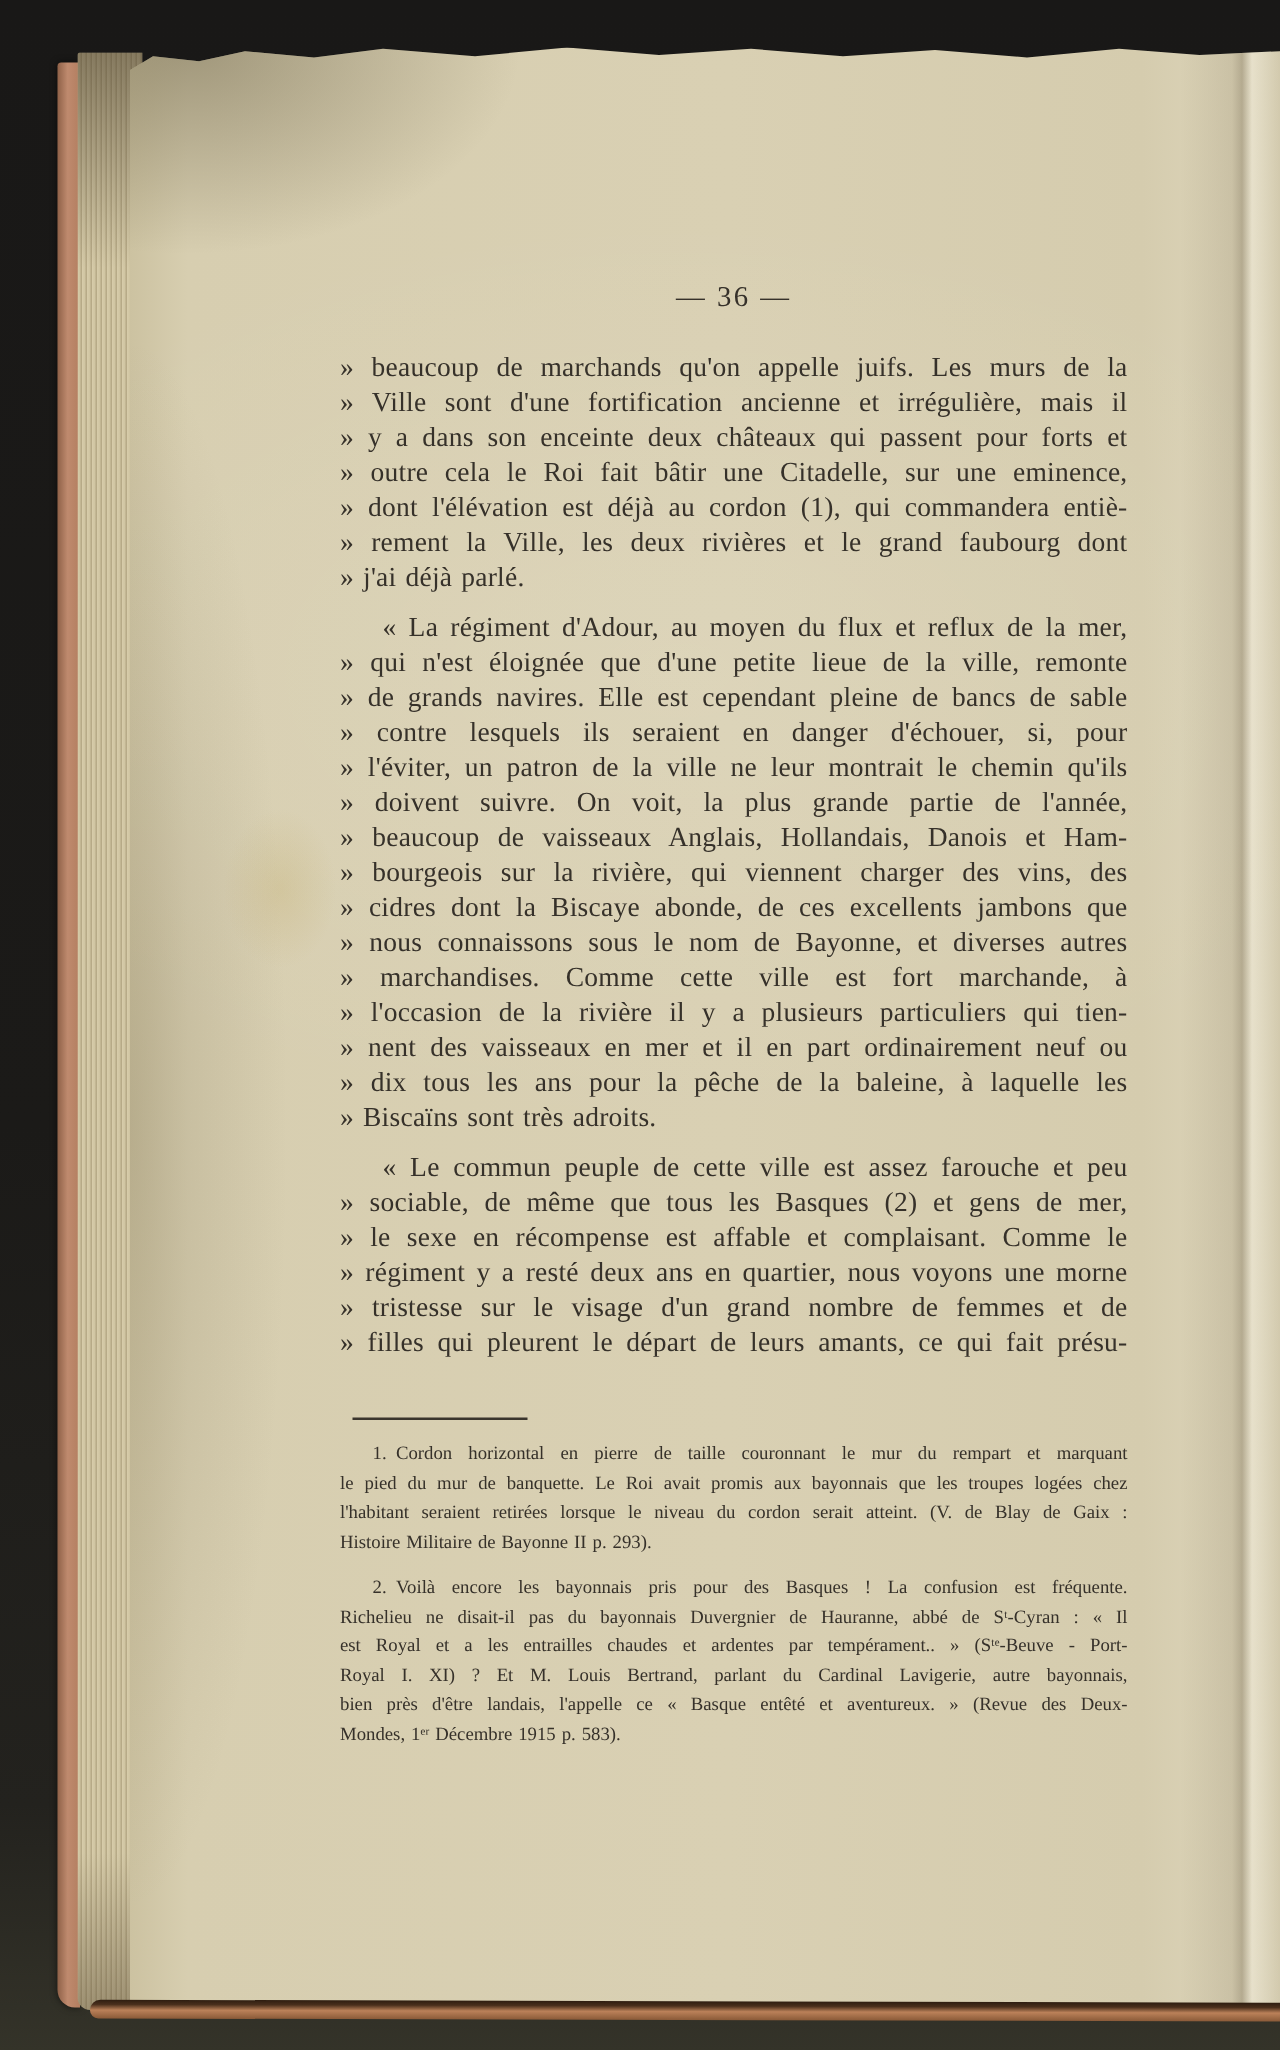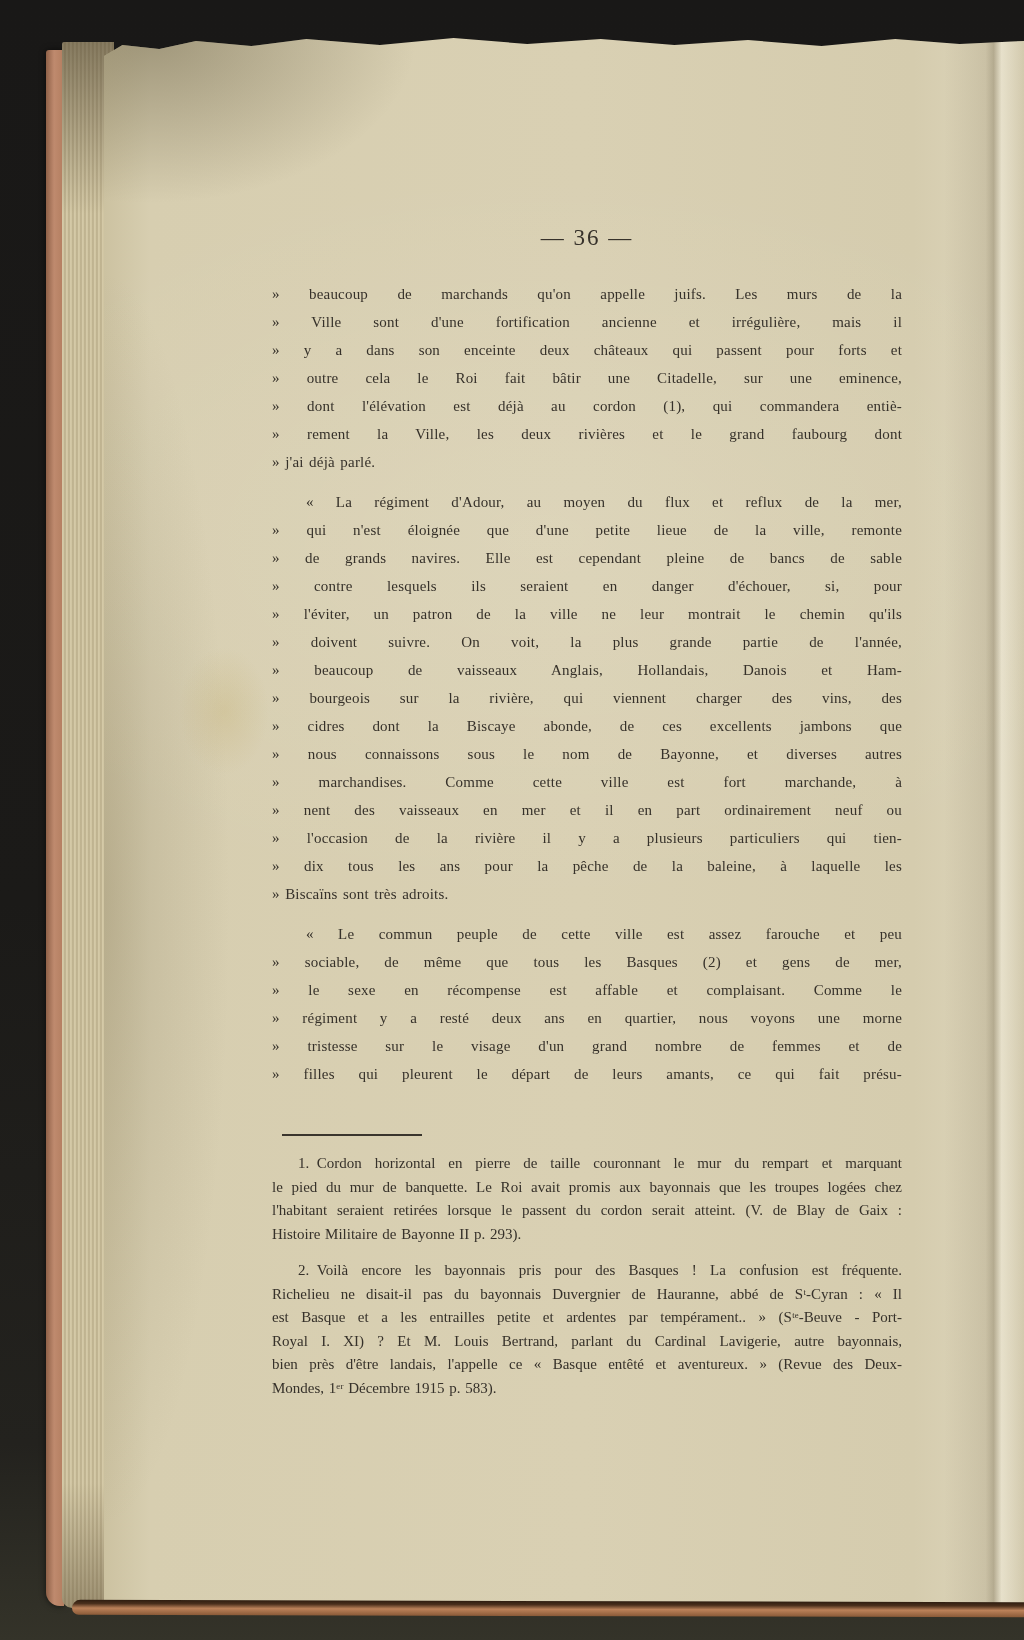--- a/index.html
+++ b/index.html
@@ -46,21 +46,21 @@
   }
   
   .text-block{
     position:absolute;left:168px;top:188px;width:630px;
     color:#36312a;
   }
   .page-number{
     text-align:center;font-size:23px;line-height:28px;letter-spacing:2px;
     margin-bottom:28px;
   }
-  .body-text{font-size:15px;}
+  .body-text{font-size:22px;}
   .body-text .para{margin-bottom:12px;}
   .line{
     line-height:28px;letter-spacing:0.2px;word-spacing:1.5px;
     text-align:justify;text-align-last:justify;white-space:normal;
   }
   .line.short{text-align-last:left;}
   .line.indent{padding-left:34px;}
   .footnote-rule{
     width:140px;border:0;border-top:2px solid #3a352d;
     margin:46px 0 16px 10px;
@@ -106,48 +106,48 @@
             <div class="line">» qui n'est éloignée que d'une petite lieue de la ville, remonte</div>
             <div class="line">» de grands navires. Elle est cependant pleine de bancs de sable</div>
             <div class="line">» contre lesquels ils seraient en danger d'échouer, si, pour</div>
             <div class="line">» l'éviter, un patron de la ville ne leur montrait le chemin qu'ils</div>
             <div class="line">» doivent suivre. On voit, la plus grande partie de l'année,</div>
             <div class="line">» beaucoup de vaisseaux Anglais, Hollandais, Danois et Ham-</div>
             <div class="line">» bourgeois sur la rivière, qui viennent charger des vins, des</div>
             <div class="line">» cidres dont la Biscaye abonde, de ces excellents jambons que</div>
             <div class="line">» nous connaissons sous le nom de Bayonne, et diverses autres</div>
             <div class="line">» marchandises. Comme cette ville est fort marchande, à</div>
+            <div class="line">» l'occasion de la rivière il y a plusieurs particuliers qui tien-</div>
             <div class="line">» nent des vaisseaux en mer et il en part ordinairement neuf ou</div>
-            <div class="line">» l'occasion de la rivière il y a plusieurs particuliers qui tien-</div>
             <div class="line">» dix tous les ans pour la pêche de la baleine, à laquelle les</div>
             <div class="line short">» Biscaïns sont très adroits.</div>
           </div>
           <div class="para">
             <div class="line indent">« Le commun peuple de cette ville est assez farouche et peu</div>
             <div class="line">» sociable, de même que tous les Basques (2) et gens de mer,</div>
             <div class="line">» le sexe en récompense est affable et complaisant. Comme le</div>
             <div class="line">» régiment y a resté deux ans en quartier, nous voyons une morne</div>
             <div class="line">» tristesse sur le visage d'un grand nombre de femmes et de</div>
             <div class="line">» filles qui pleurent le départ de leurs amants, ce qui fait présu-</div>
           </div>
         </div>
 
       <hr class="footnote-rule">
 
       <div class="footnotes" id="footnotes">
           <div class="para">
             <div class="line fn-first">1. Cordon horizontal en pierre de taille couronnant le mur du rempart et marquant</div>
             <div class="line">le pied du mur de banquette. Le Roi avait promis aux bayonnais que les troupes logées chez</div>
-            <div class="line">l'habitant seraient retirées lorsque le passent du cordon serait atteint. (V. de Blay de Gaix :</div>
+            <div class="line">l'habitant seraient retirées lorsque le niveau du cordon serait atteint. (V. de Blay de Gaix :</div>
             <div class="line short">Histoire Militaire de Bayonne II p. 293).</div>
           </div>
           <div class="para">
             <div class="line fn-first">2. Voilà encore les bayonnais pris pour des Basques ! La confusion est fréquente.</div>
             <div class="line">Richelieu ne disait-il pas du bayonnais Duvergnier de Hauranne, abbé de Sᵗ-Cyran : « Il</div>
-            <div class="line">est Basque et a les entrailles petite et ardentes par tempérament.. » (Sᵗᵉ-Beuve - Port-</div>
+            <div class="line">est Royal et a les entrailles chaudes et ardentes par tempérament.. » (Sᵗᵉ-Beuve - Port-</div>
             <div class="line">Royal I. XI) ? Et M. Louis Bertrand, parlant du Cardinal Lavigerie, autre bayonnais,</div>
             <div class="line">bien près d'être landais, l'appelle ce « Basque entêté et aventureux. » (Revue des Deux-</div>
             <div class="line short">Mondes, 1ᵉʳ Décembre 1915 p. 583).</div>
           </div>
         </div>
     </div>
   </div>
 
   <div class="cover-edge-bottom"></div>
 </div>

